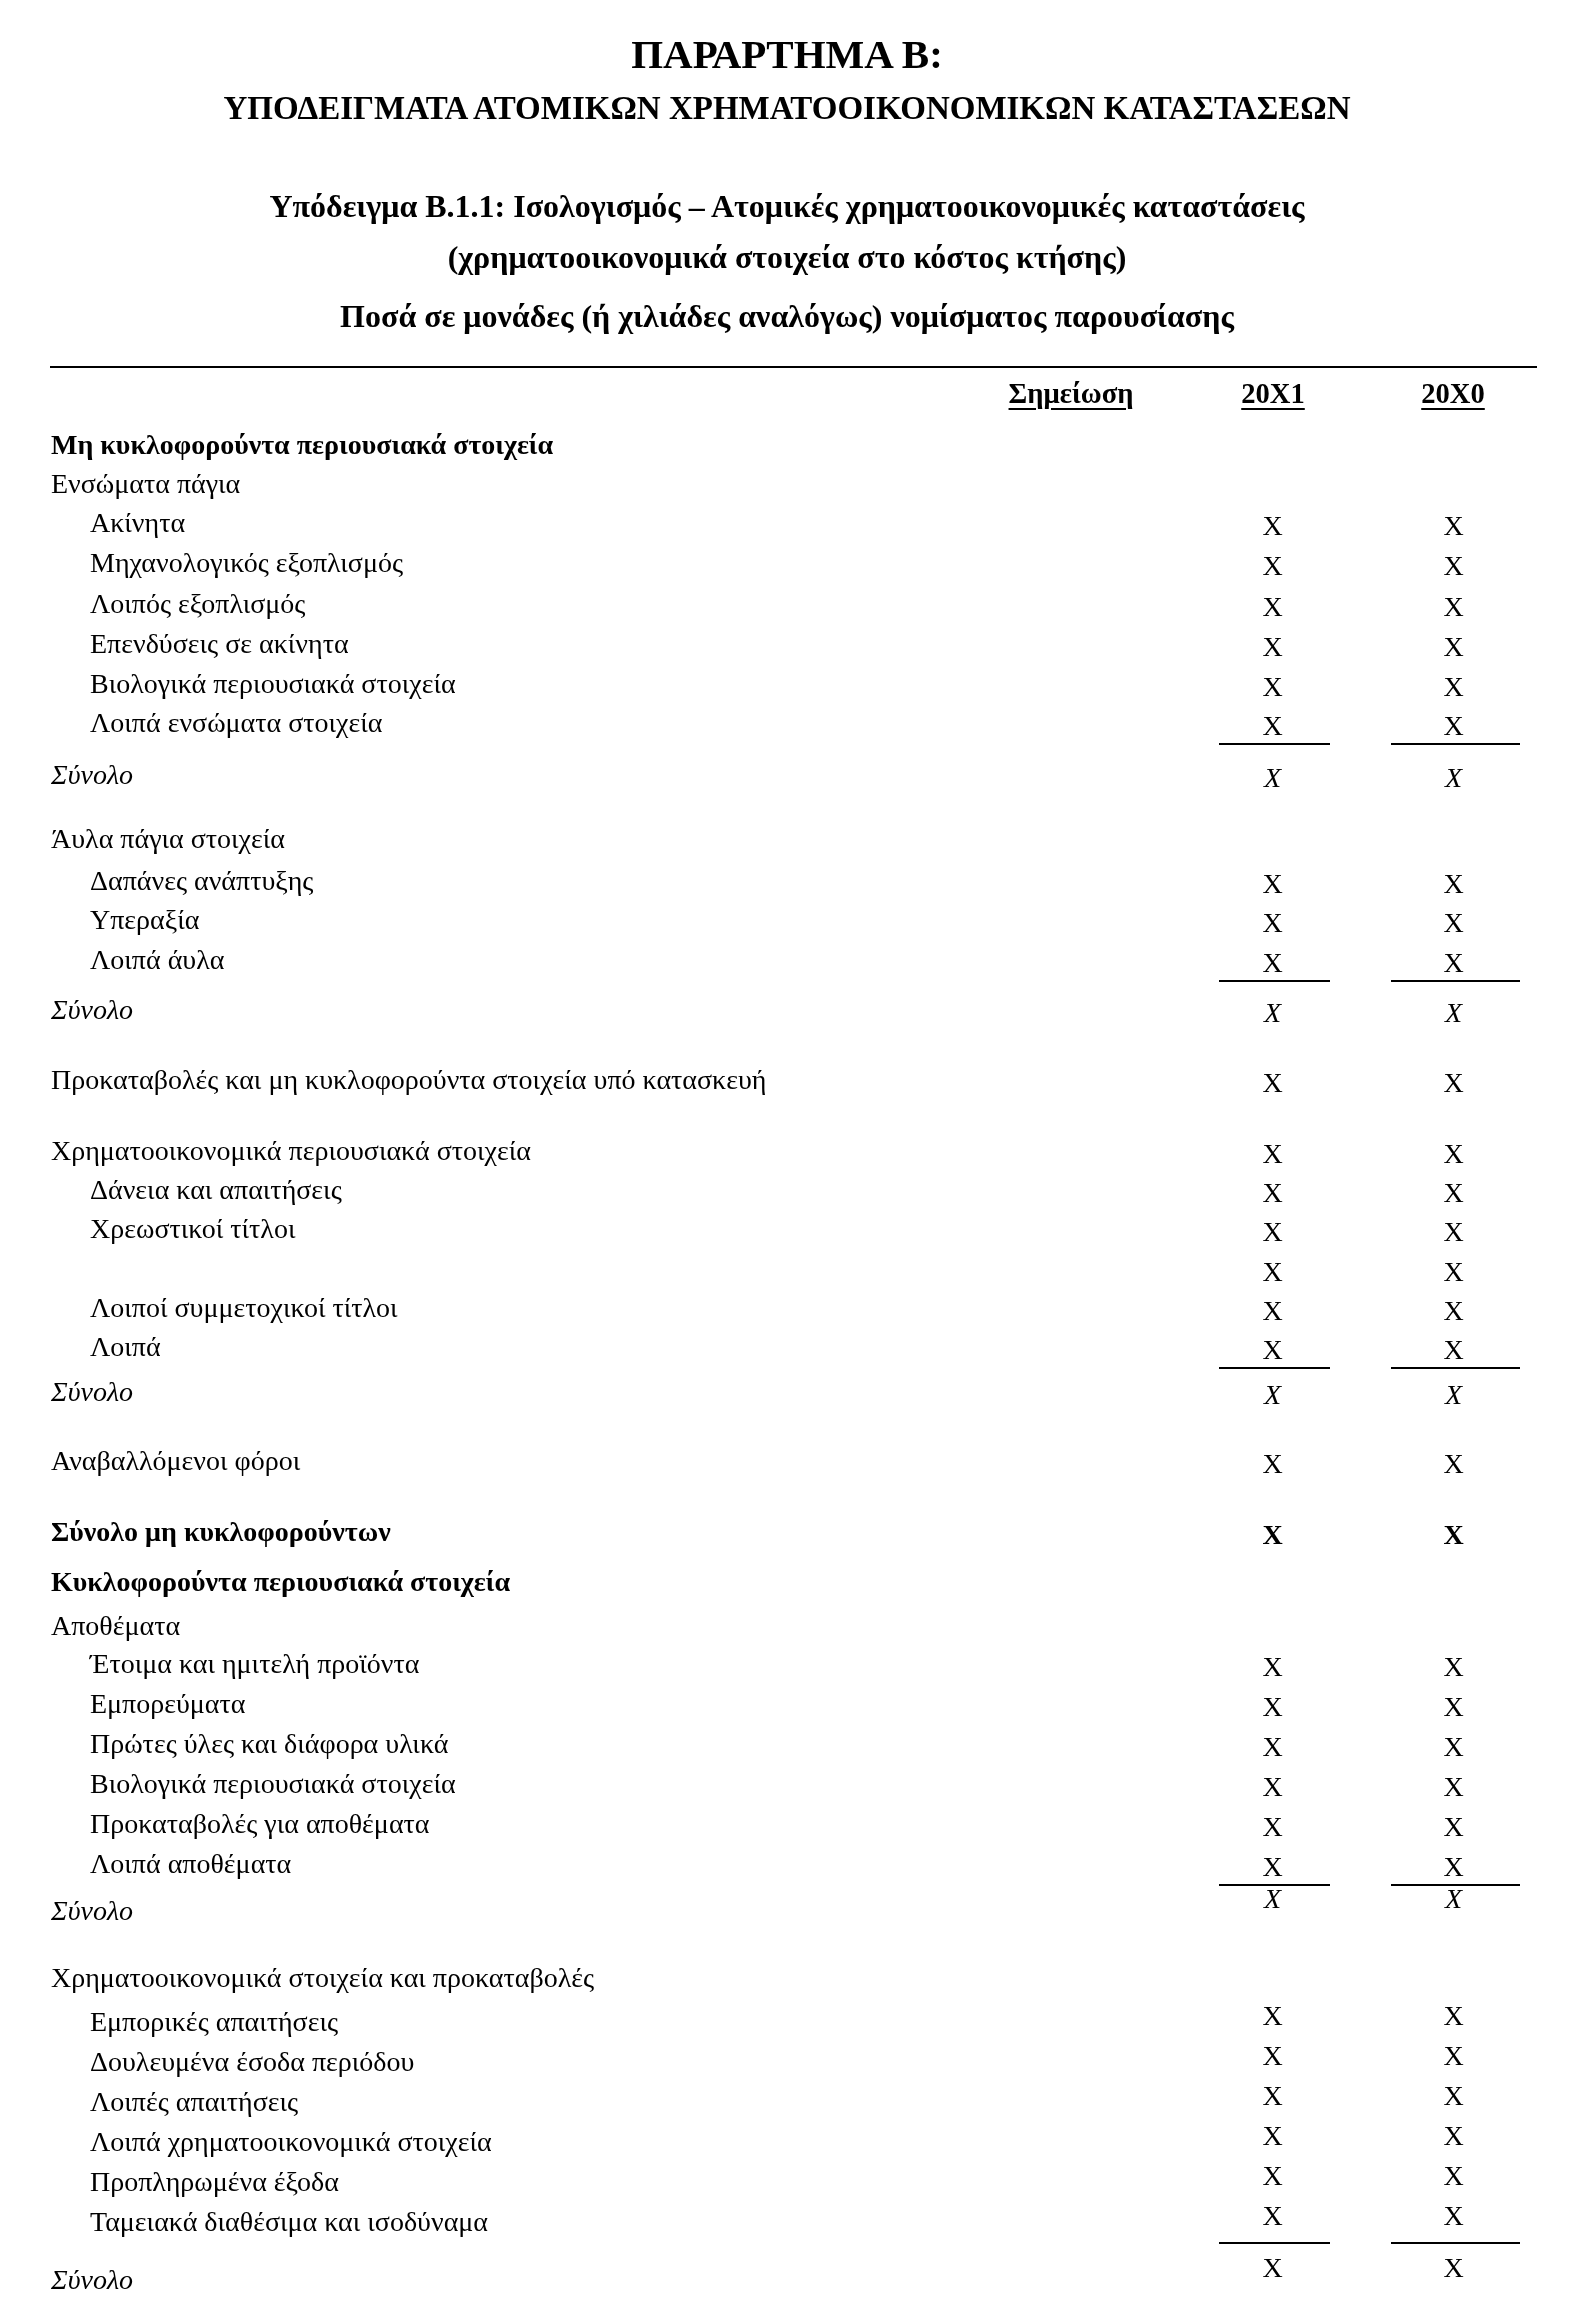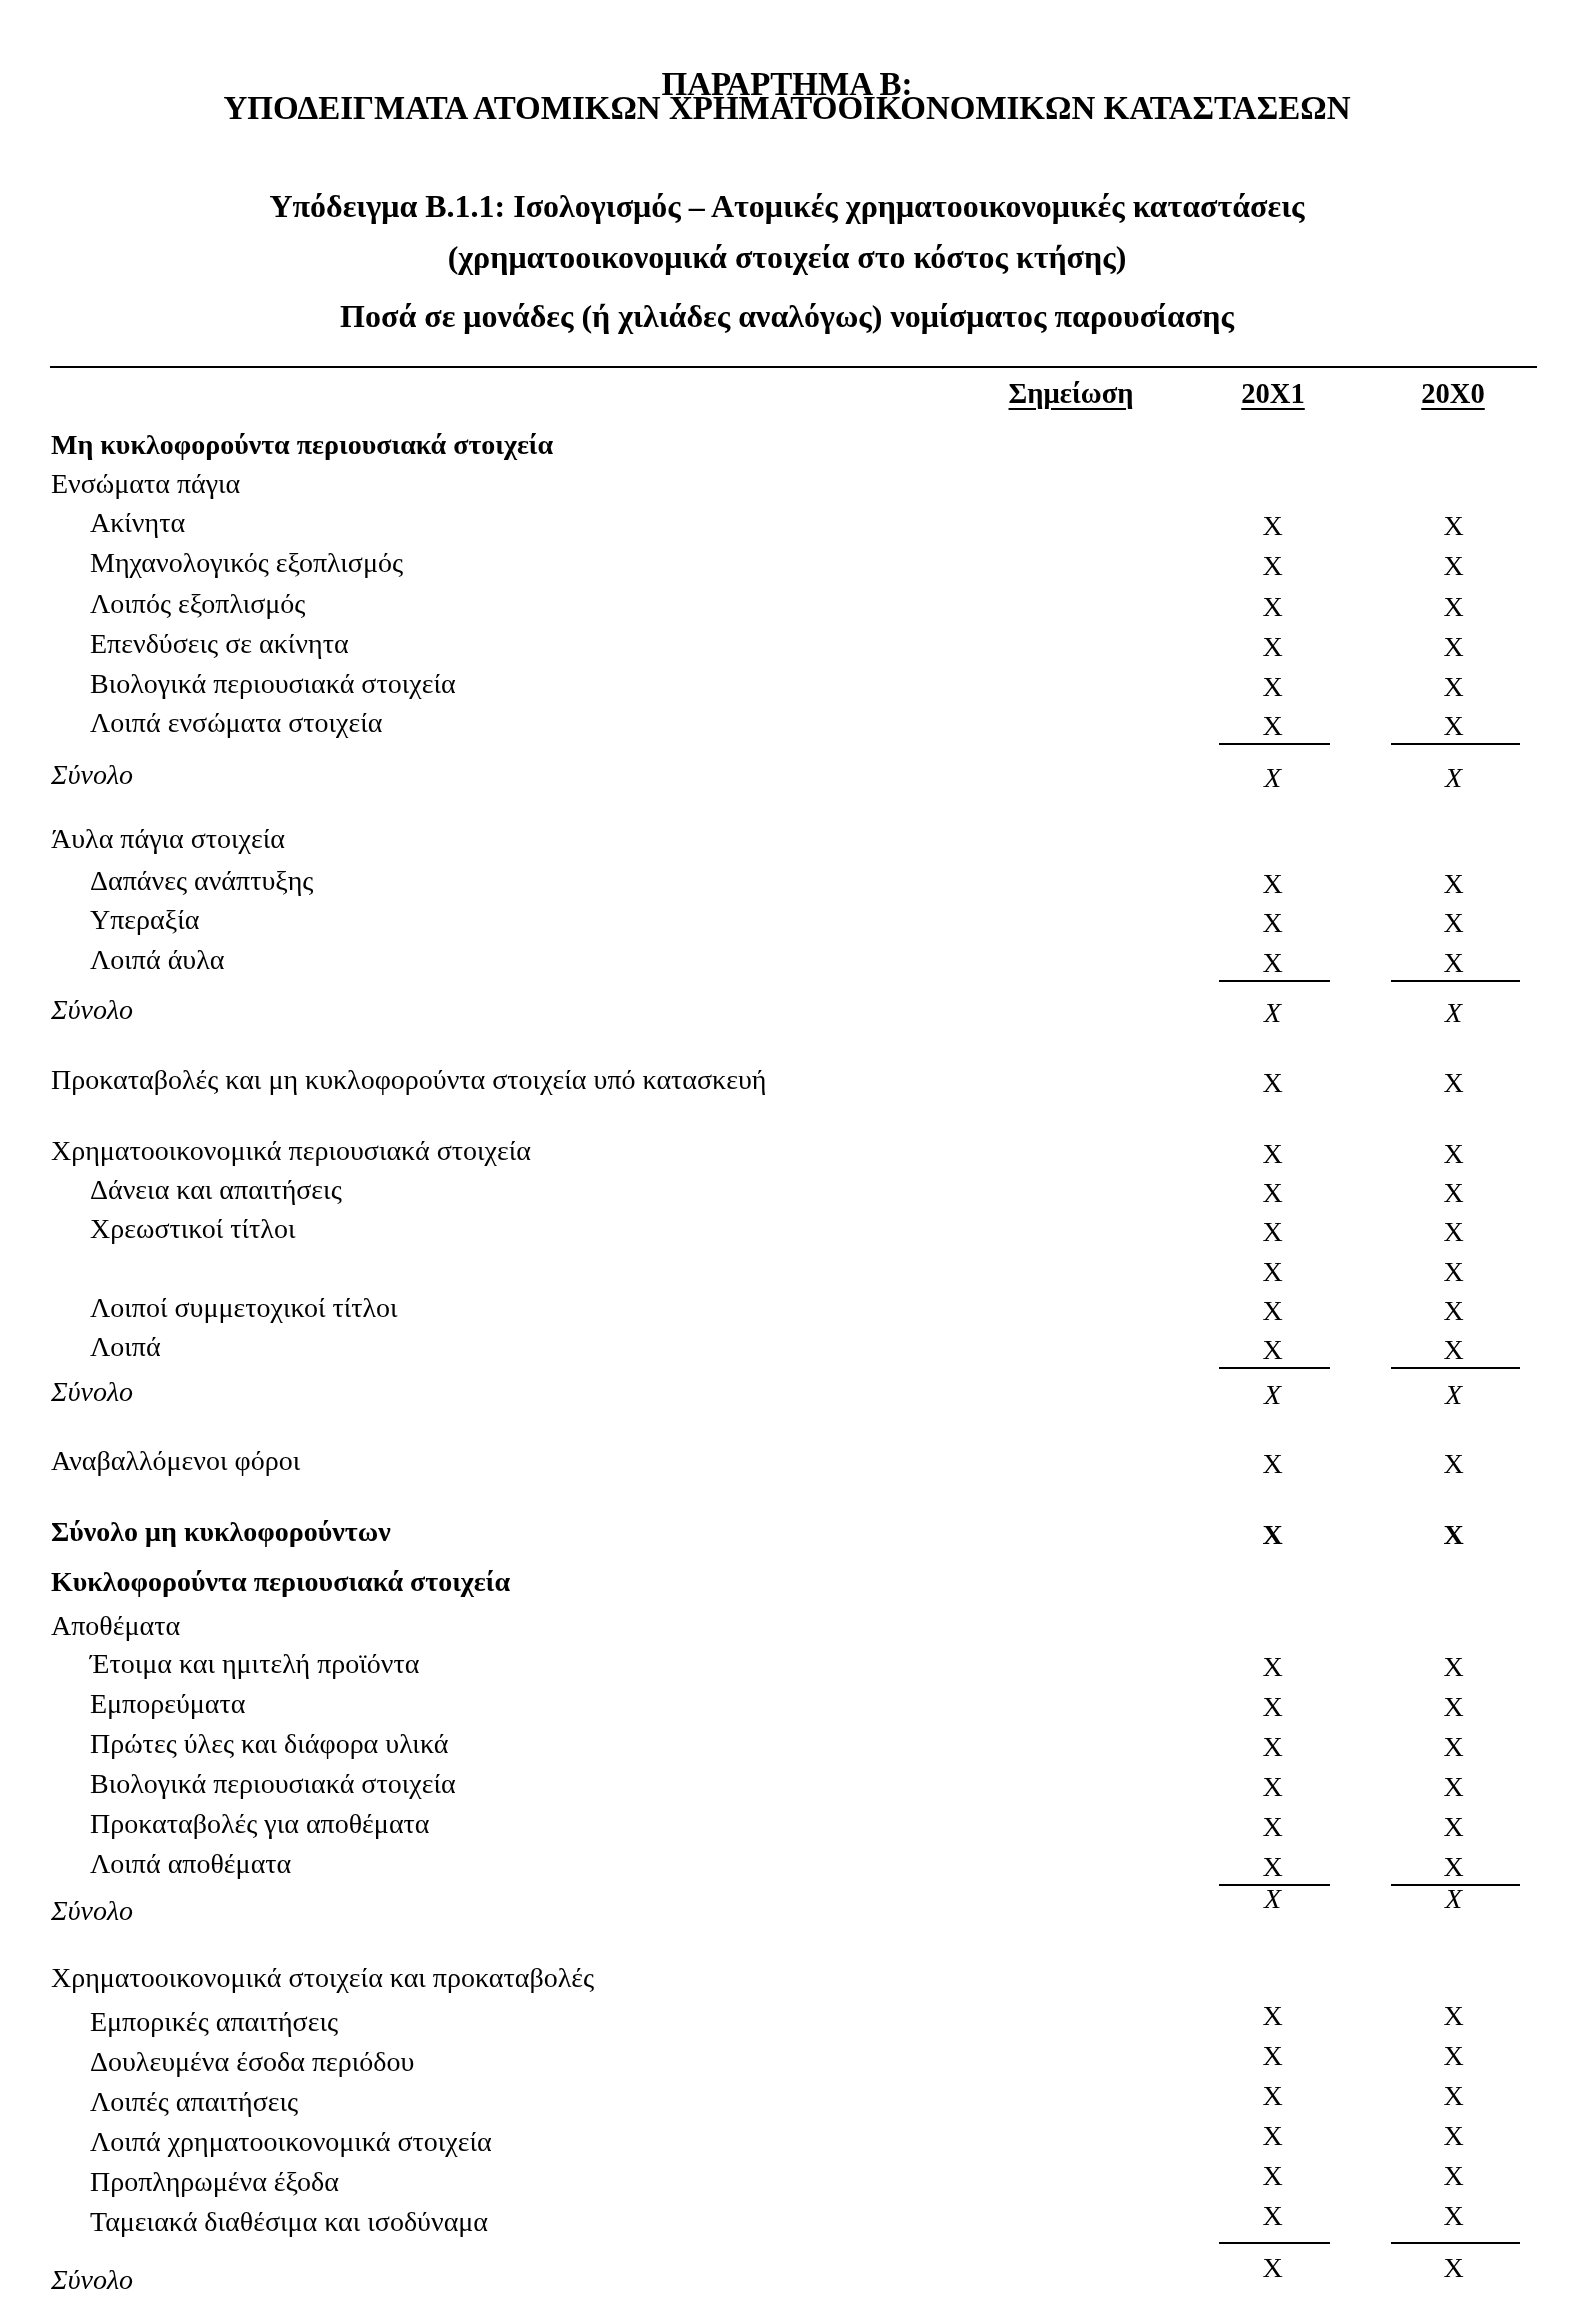--- a/index.html
+++ b/index.html
@@ -1,19 +1,19 @@
 <!DOCTYPE html>
 <html style="font-size:12px"><head>
 <meta charset="utf-8">
 <style>
   html, body { margin:0; padding:0; background:#ffffff; }
   body { width:1574px; height:2319px; position:relative; overflow:hidden;
          font-family:"Liberation Serif", "DejaVu Serif", serif; color:#000; }
   .title { position:absolute; left:0; width:1574px; text-align:center; font-weight:bold; white-space:nowrap; }
-  .t1 { top:30px; font-size:33px;margin-top:36px; }
+  .t1 { top:30px; font-size:41px; }
   .t2 { top:90px; font-size:33px; }
   .t3 { top:188px; font-size:32px; }
   .t4 { top:239px; font-size:32px; }
   .t5 { top:298px; font-size:32px; }
   .rule { position:absolute; left:50px; width:1487px; top:366px; height:2.3px; background:#000; }
   .hdr { position:absolute; top:378px; font-size:28.6px; font-weight:bold; text-decoration:underline; text-decoration-thickness:2.3px; text-underline-offset:4.5px; white-space:nowrap; transform:translateX(-50%); }
   .row { position:absolute; left:0; width:1260px; height:38px; }
   .lbl { position:absolute; font-size:28px; white-space:nowrap; top:0; }
   .lbl.l0 { left:51px; }
   .lbl.l1 { left:90px; }

